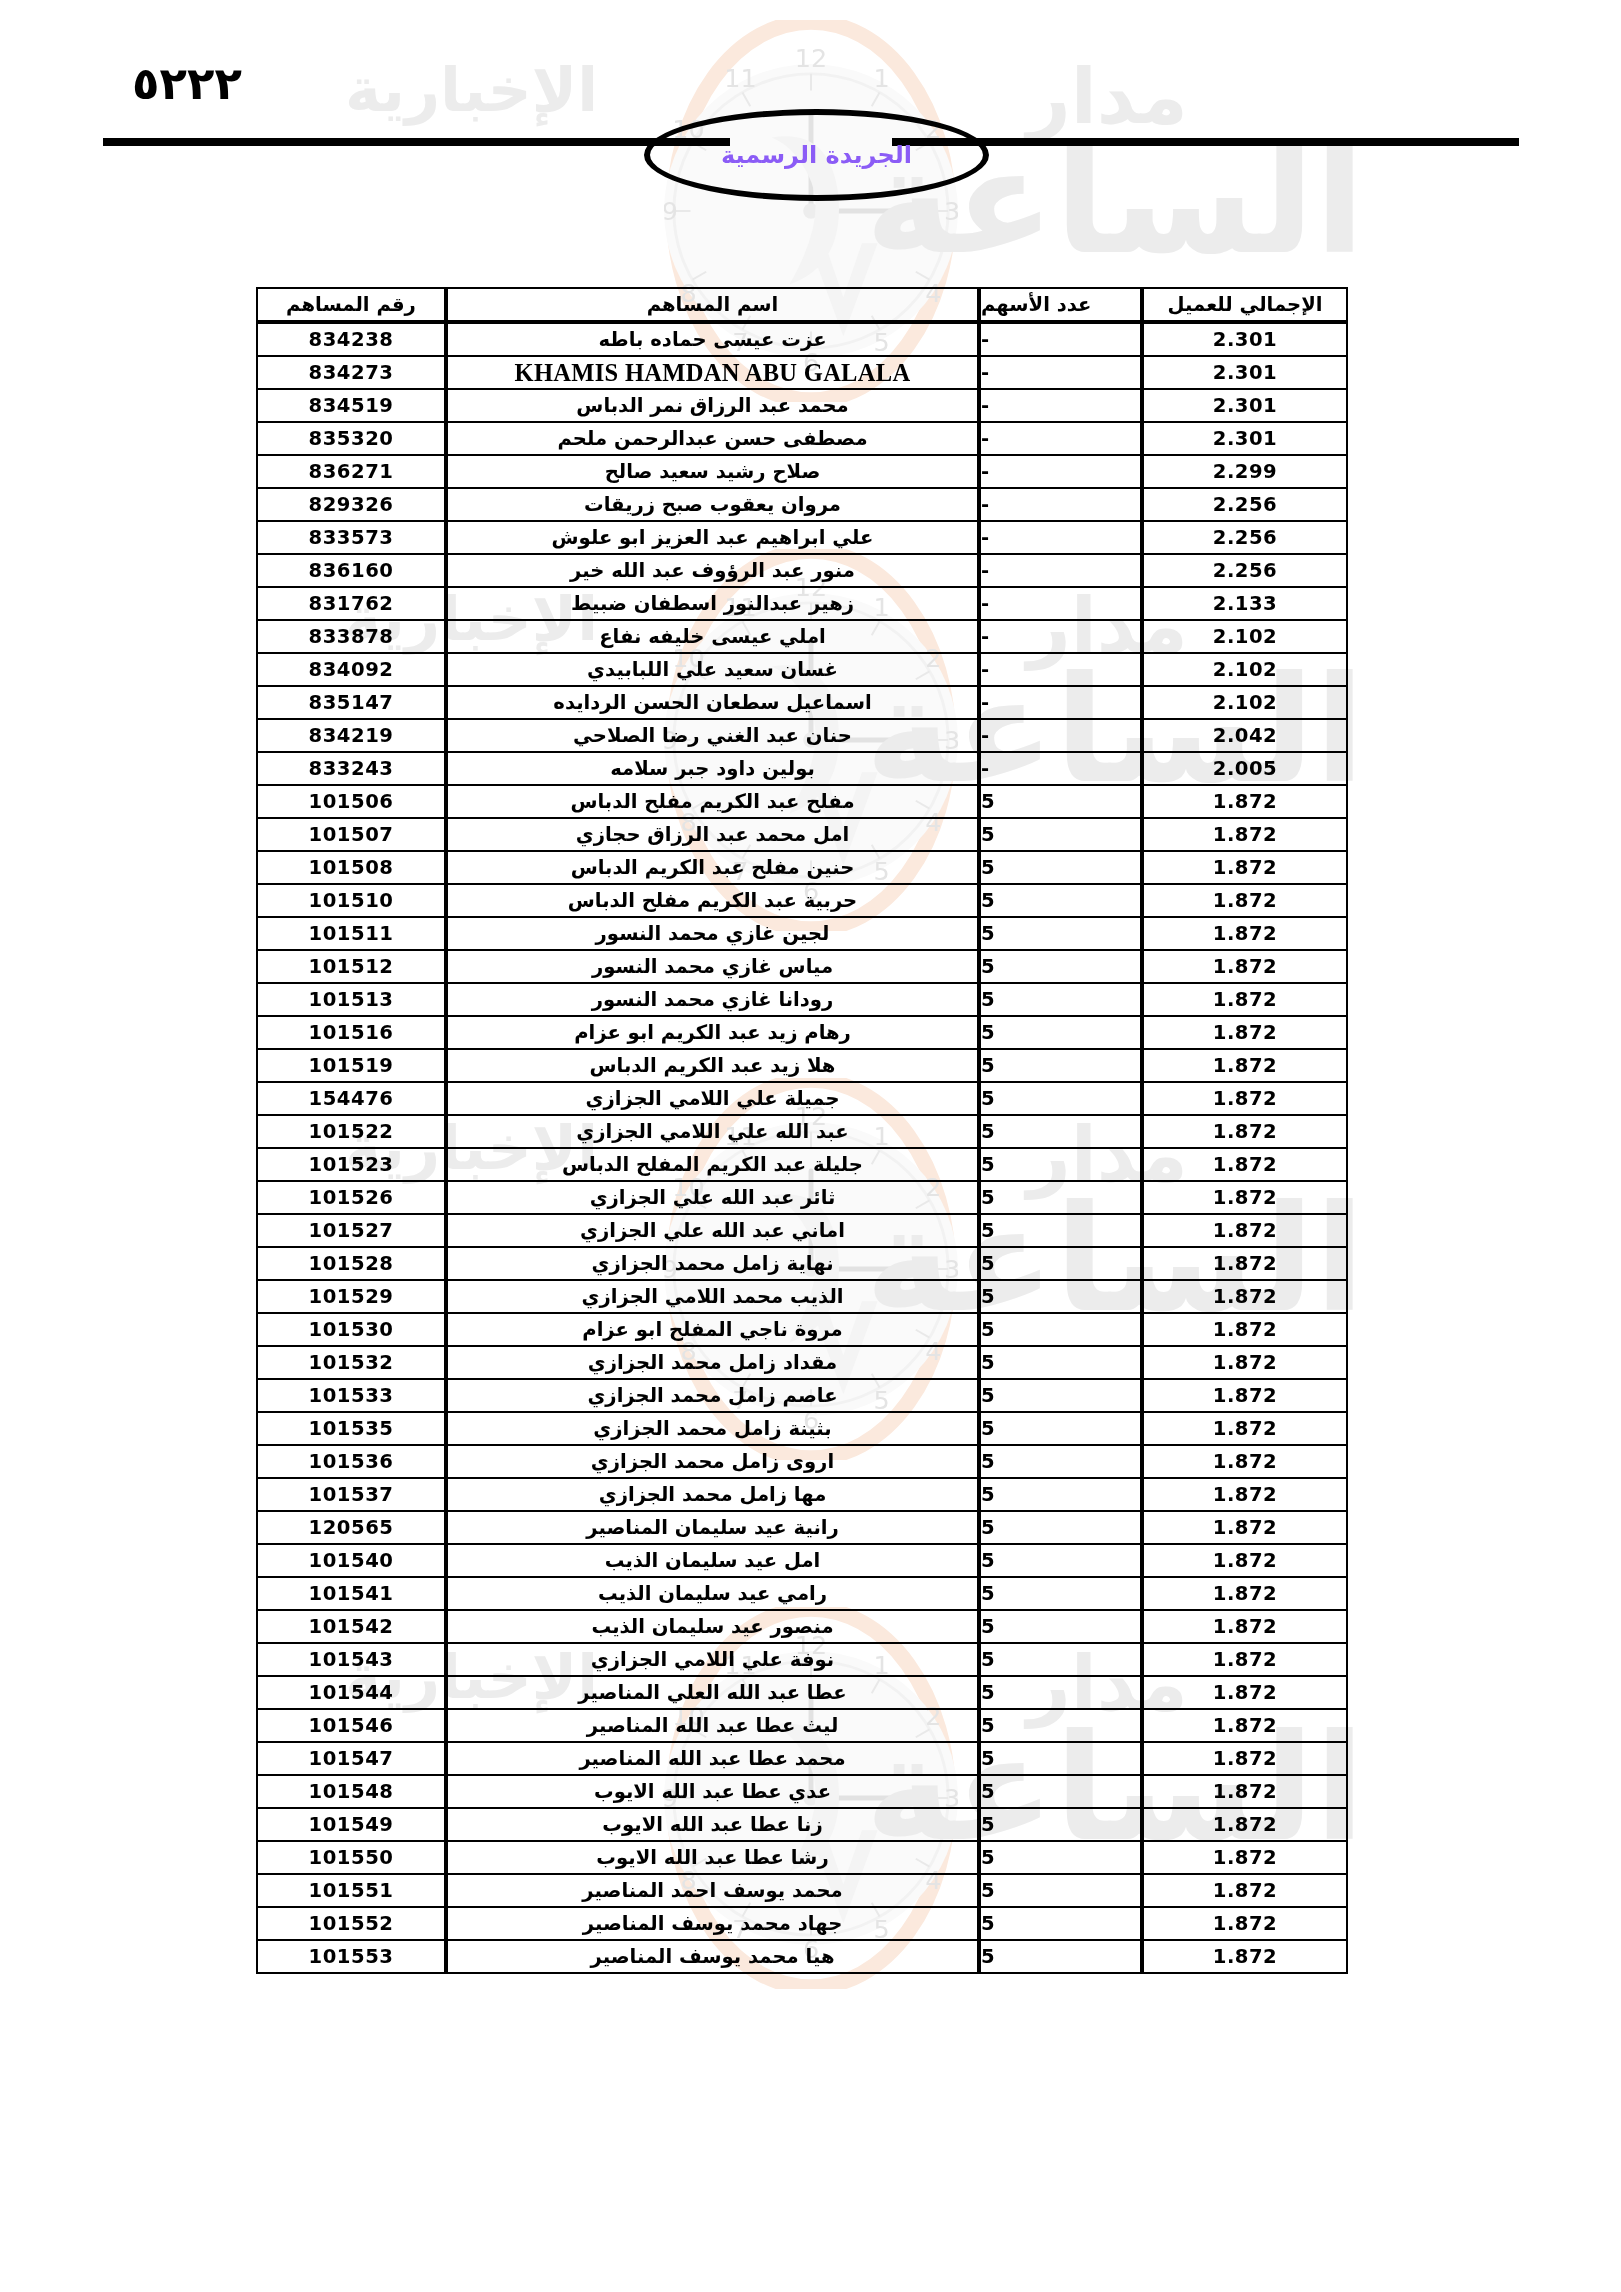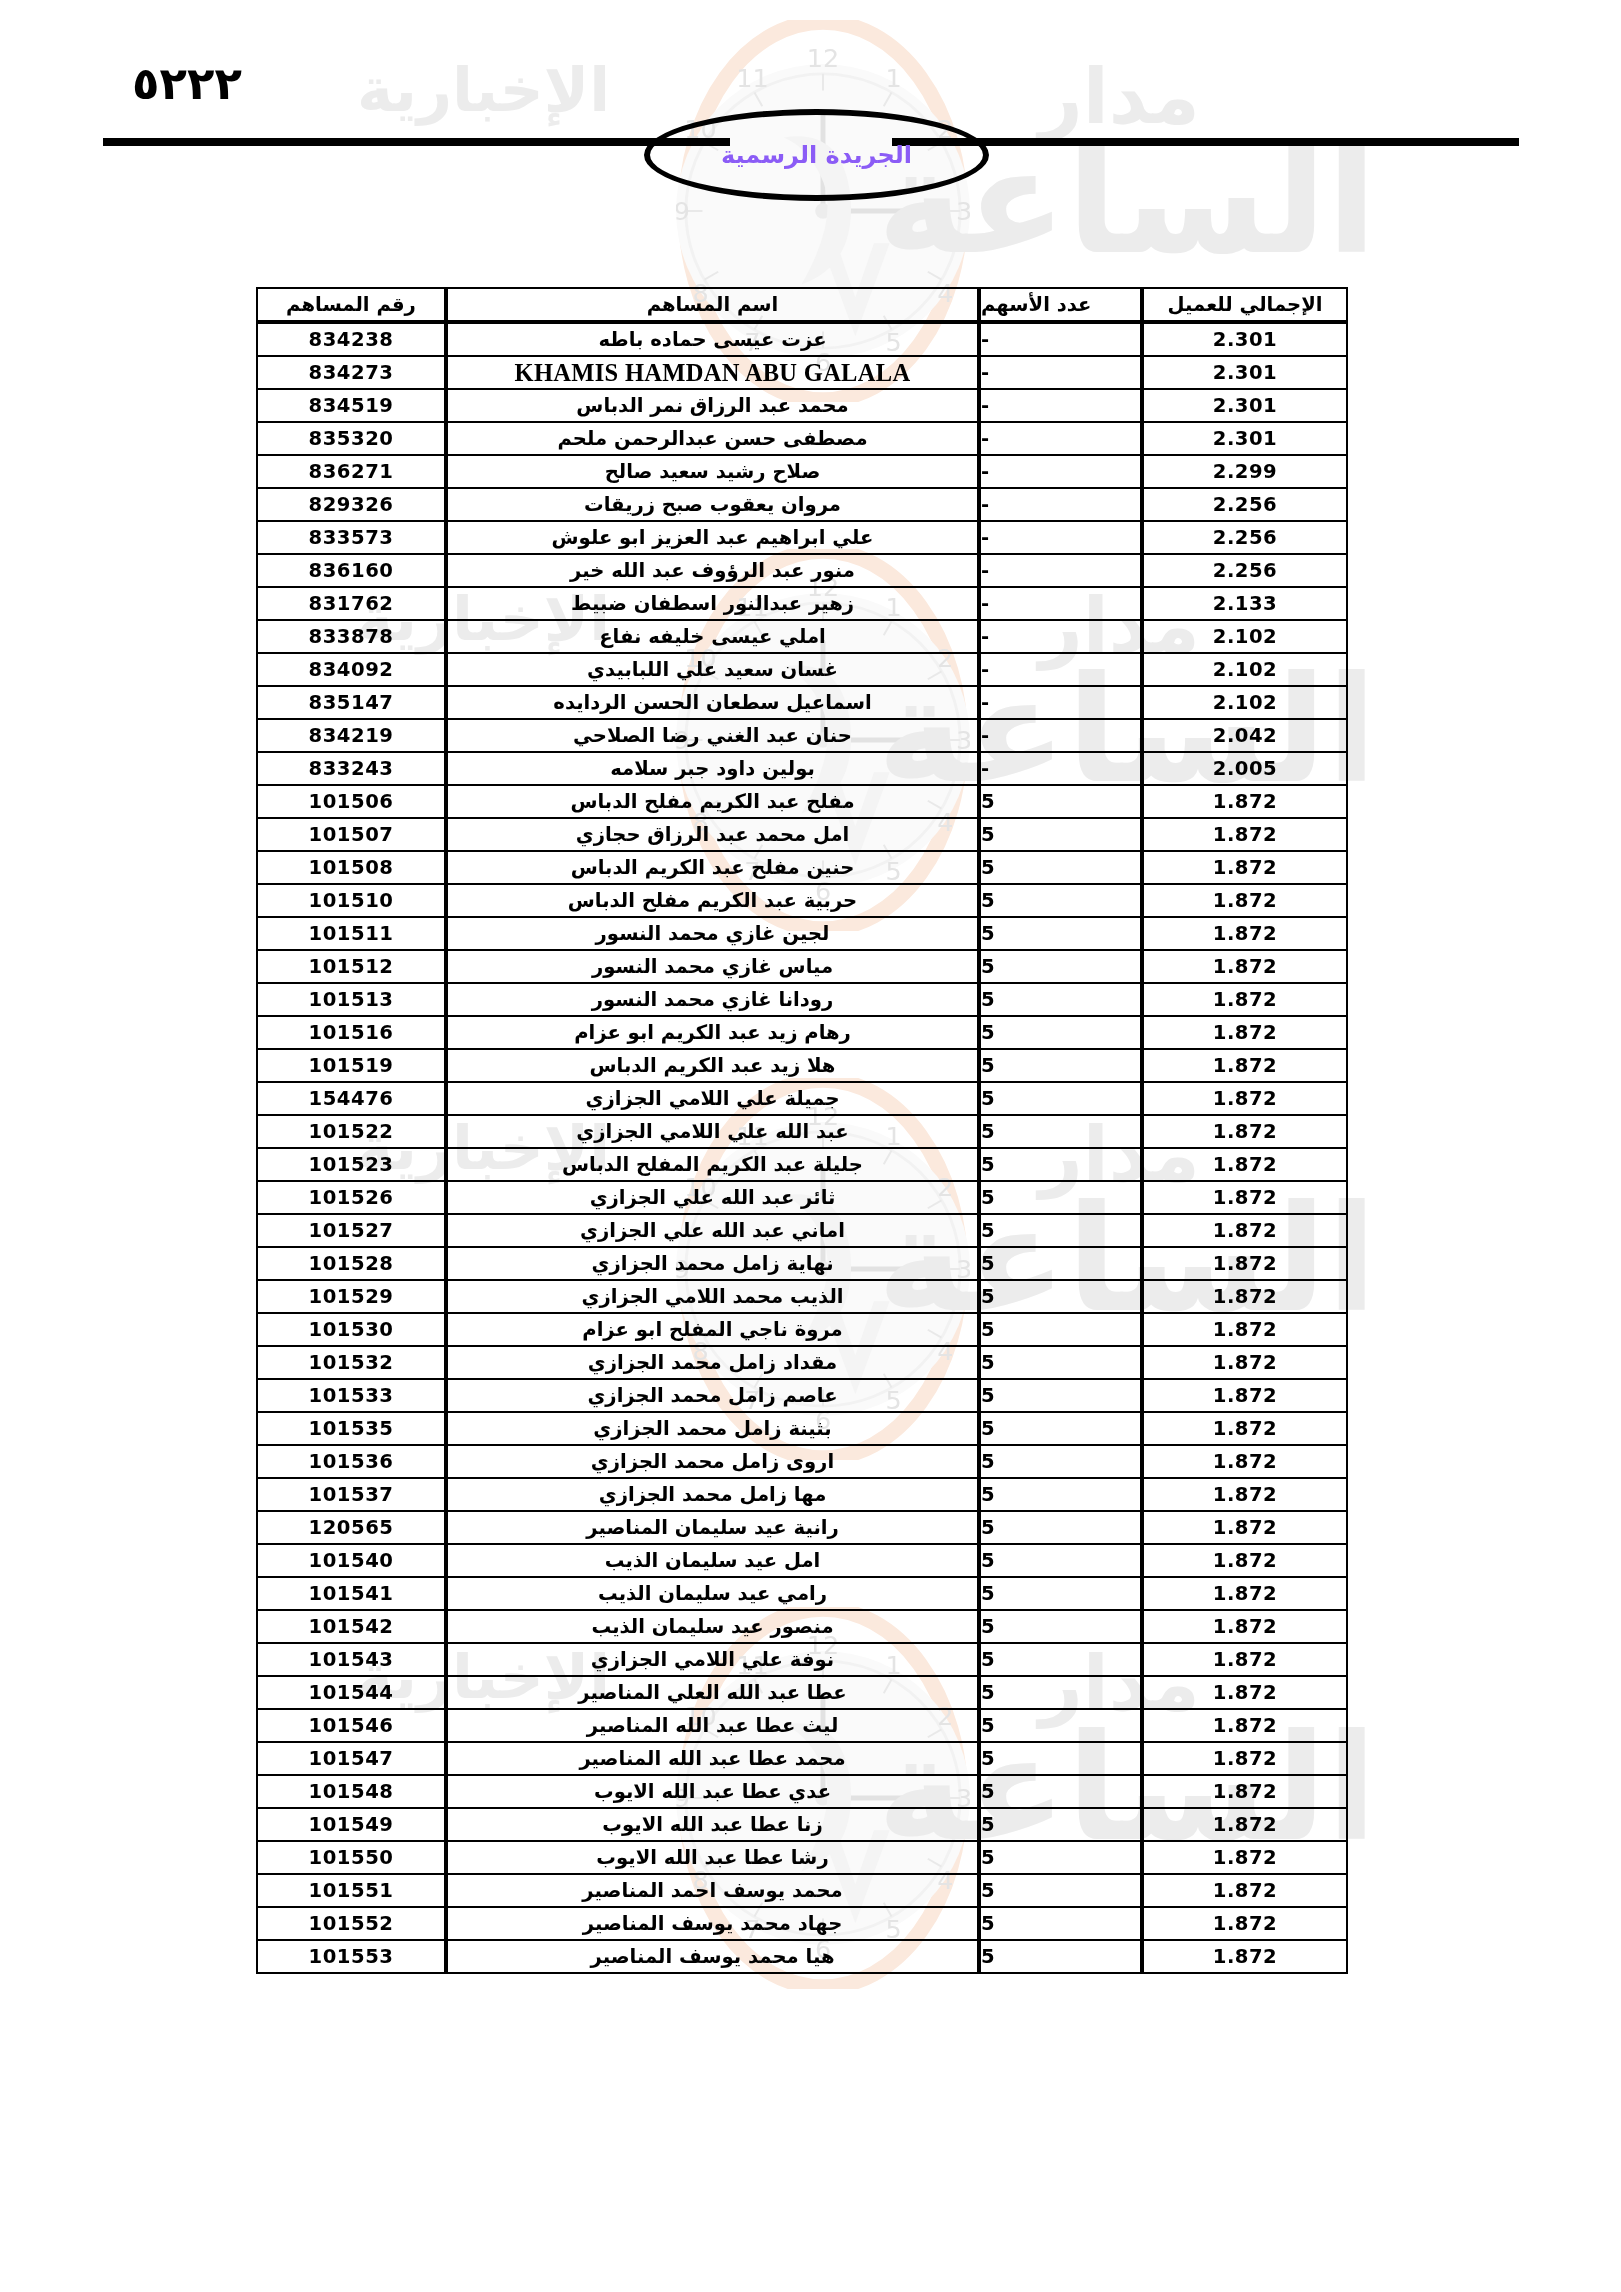--- a/index.html
+++ b/index.html
@@ -13,21 +13,21 @@
     height: 2293px;
     position: relative;
     overflow: hidden;
     font-family: "Liberation Serif", "DejaVu Serif", serif;
     color: #000;
   }
 
   
   #watermark {
     position: absolute;
-    left: 12px; top: 0;
+    left: 0; top: 0;
     width: 1482px; height: 2293px;
     z-index: 0;
     pointer-events: none;
     padding-left: 40px;
   }
   .wm-tile {
     position: absolute;
     width: 980px;
     height: 549px;
     opacity: 1;

